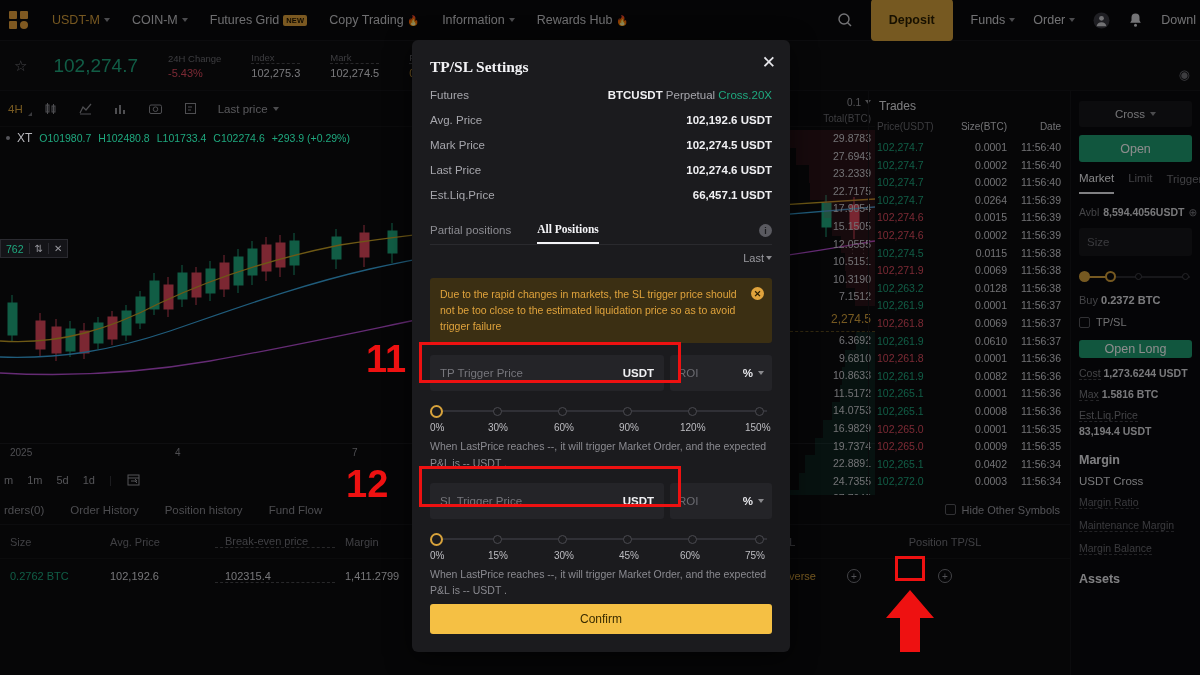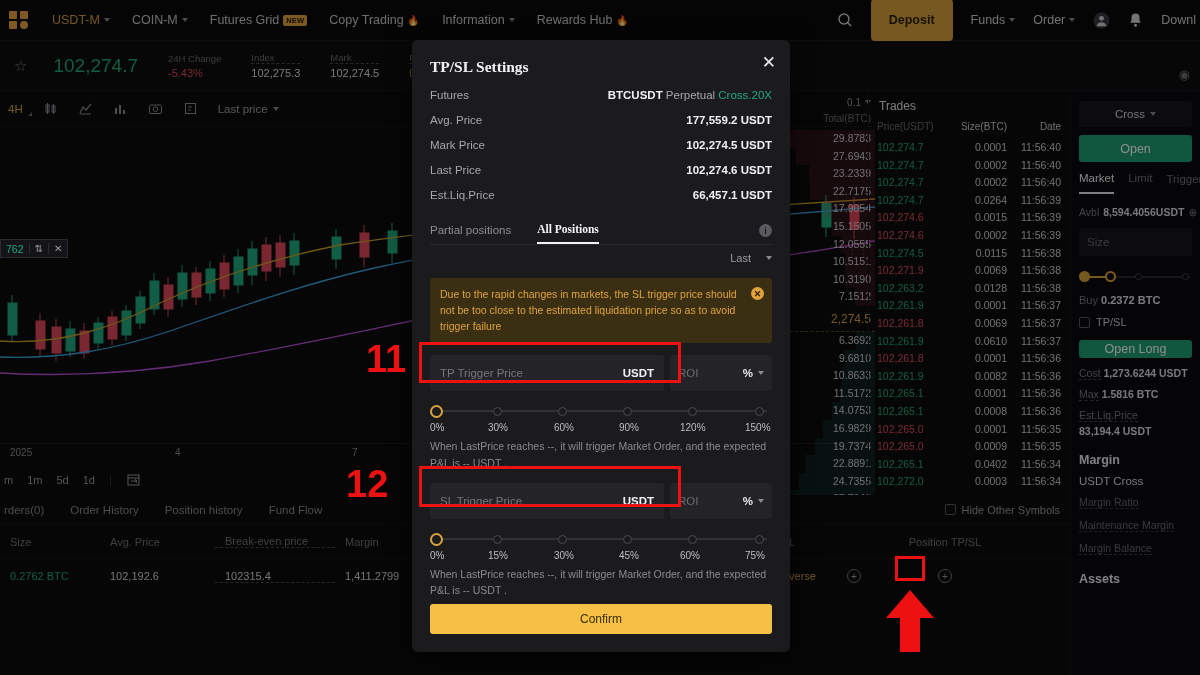--- a/index.html
+++ b/index.html
@@ -162,21 +162,21 @@
   .m-close { position: absolute; right: 14px; top: 14px; font-size: 17px; color: #e6e6ea; cursor: pointer; line-height: 1; }
   .m-row { display: flex; justify-content: space-between; align-items: center; font-size: 11.5px; margin-top: 13px; }
   .m-row .k { color: #a6a6ac; }
   .m-row .v { color: #f0f0f3; font-weight: bold; }
   .m-row .v .per { color: #a6a6ac; font-weight: normal; }
   .m-row .v .cross { color: #1fa97f; font-weight: normal; }
   .m-tabs { display: flex; gap: 26px; margin-top: 22px; align-items: center; border-bottom: 1px solid #2a2a2e; }
   .m-tab { font-size: 11.5px; color: #8c8c92; padding-bottom: 7px; cursor: pointer; }
   .m-tab.active { color: #f4f4f7; border-bottom: 2px solid #f4f4f7; font-family: "Liberation Serif", serif; font-weight: bold; }
   .info-ic { margin-left: auto; width: 13px; height: 13px; border-radius: 50%; background: #5a5a60; color: #1b1b1e; font-size: 9px; display: flex; align-items: center; justify-content: center; margin-bottom: 6px; cursor: pointer; font-weight: bold; }
-  .last-sel { display: flex; justify-content: flex-end; align-items: center; gap: 15px; font-size: 11px; color: #9a9aa0; margin-top: 7px; cursor: pointer; }
+  .last-sel { display: flex; justify-content: flex-end; align-items: center; gap: 2px; font-size: 11px; color: #9a9aa0; margin-top: 7px; cursor: pointer; }
   .warn { margin-top: 14px; background: #3b2f13; border-radius: 3px; padding: 9px 26px 9px 10px; position: relative; }
   .warn p { font-size: 10.5px; color: #e0a33c; line-height: 1.5; }
   .warn .x { position: absolute; right: 8px; top: 9px; width: 13px; height: 13px; border-radius: 50%; background: #e0a33c; color: #2a1e00; font-size: 9px; display: flex; align-items: center; justify-content: center; cursor: pointer; font-weight: bold; }
   .trig-wrap { display: flex; gap: 0; margin-top: 12px; height: 36px; }
   .trig-inp { flex: 1; background: #242428; border-radius: 3px; display: flex; align-items: center; justify-content: space-between; padding: 0 10px; cursor: text; }
   .trig-inp .ph { font-size: 11.5px; color: #76767c; }
   .trig-inp .unit { font-size: 11.5px; color: #f0f0f3; font-weight: bold; }
   .roi-box { width: 102px; margin-left: 6px; background: #242428; border-radius: 3px; display: flex; align-items: center; justify-content: space-between; padding: 0 8px; cursor: pointer; }
   .roi-box .ph { font-size: 11.5px; color: #6c6c72; }
   .roi-box .pc { font-size: 11.5px; color: #e8e8ec; font-weight: bold; display: flex; align-items: center; gap: 5px; }
@@ -323,20 +323,29 @@
           <path d="M5 6h4M5 9h3" stroke="#8e8e94"></path>
         </svg>
     </span>
     <span class="lastprice-sel">
       <span>Last price</span>
       <span class="caret-d"></span>
     </span>
   </div>
 
   <div class="chart-area">
+    <div class="ohlc">
+      <span class="dot"></span>
+      <span class="sym">XT</span>
+      <span>O101980.7</span>
+      <span>H102480.8</span>
+      <span>L101733.4</span>
+      <span>C102274.6</span>
+      <span>+293.9 (+0.29%)</span>
+    </div>
 
     <svg width="875" height="316" viewBox="0 0 875 316" style="position:absolute;top:18px;left:0">
       <g stroke="#1fa97f" fill="#1fa97f">
         <line x1="12" y1="150" x2="12" y2="196" stroke-width="1"></line>
           <rect x="8" y="158" width="9" height="32"></rect>
         <line x1="70" y1="176" x2="70" y2="212"></line>
           <rect x="66" y="184" width="9" height="22"></rect>
         <line x1="98" y1="172" x2="98" y2="204"></line>
           <rect x="94" y="178" width="9" height="20"></rect>
         <line x1="126" y1="160" x2="126" y2="196"></line>
@@ -745,21 +754,21 @@
   <div class="modal">
     <div class="m-title">TP/SL Settings</div>
     <div class="m-close">✕</div>
 
     <div class="m-row">
       <span class="k">Futures</span>
       <span class="v"><span>BTCUSDT</span><span class="per"> Perpetual</span> <span class="cross">Cross.20X</span></span>
     </div>
     <div class="m-row">
       <span class="k">Avg. Price</span>
-      <span class="v">177,559.2 USDT</span>
+      <span class="v">102,192.6 USDT</span>
     </div>
     <div class="m-row">
       <span class="k">Mark Price</span>
       <span class="v">102,274.5 USDT</span>
     </div>
     <div class="m-row">
       <span class="k">Last Price</span>
       <span class="v">102,274.6 USDT</span>
     </div>
     <div class="m-row">

